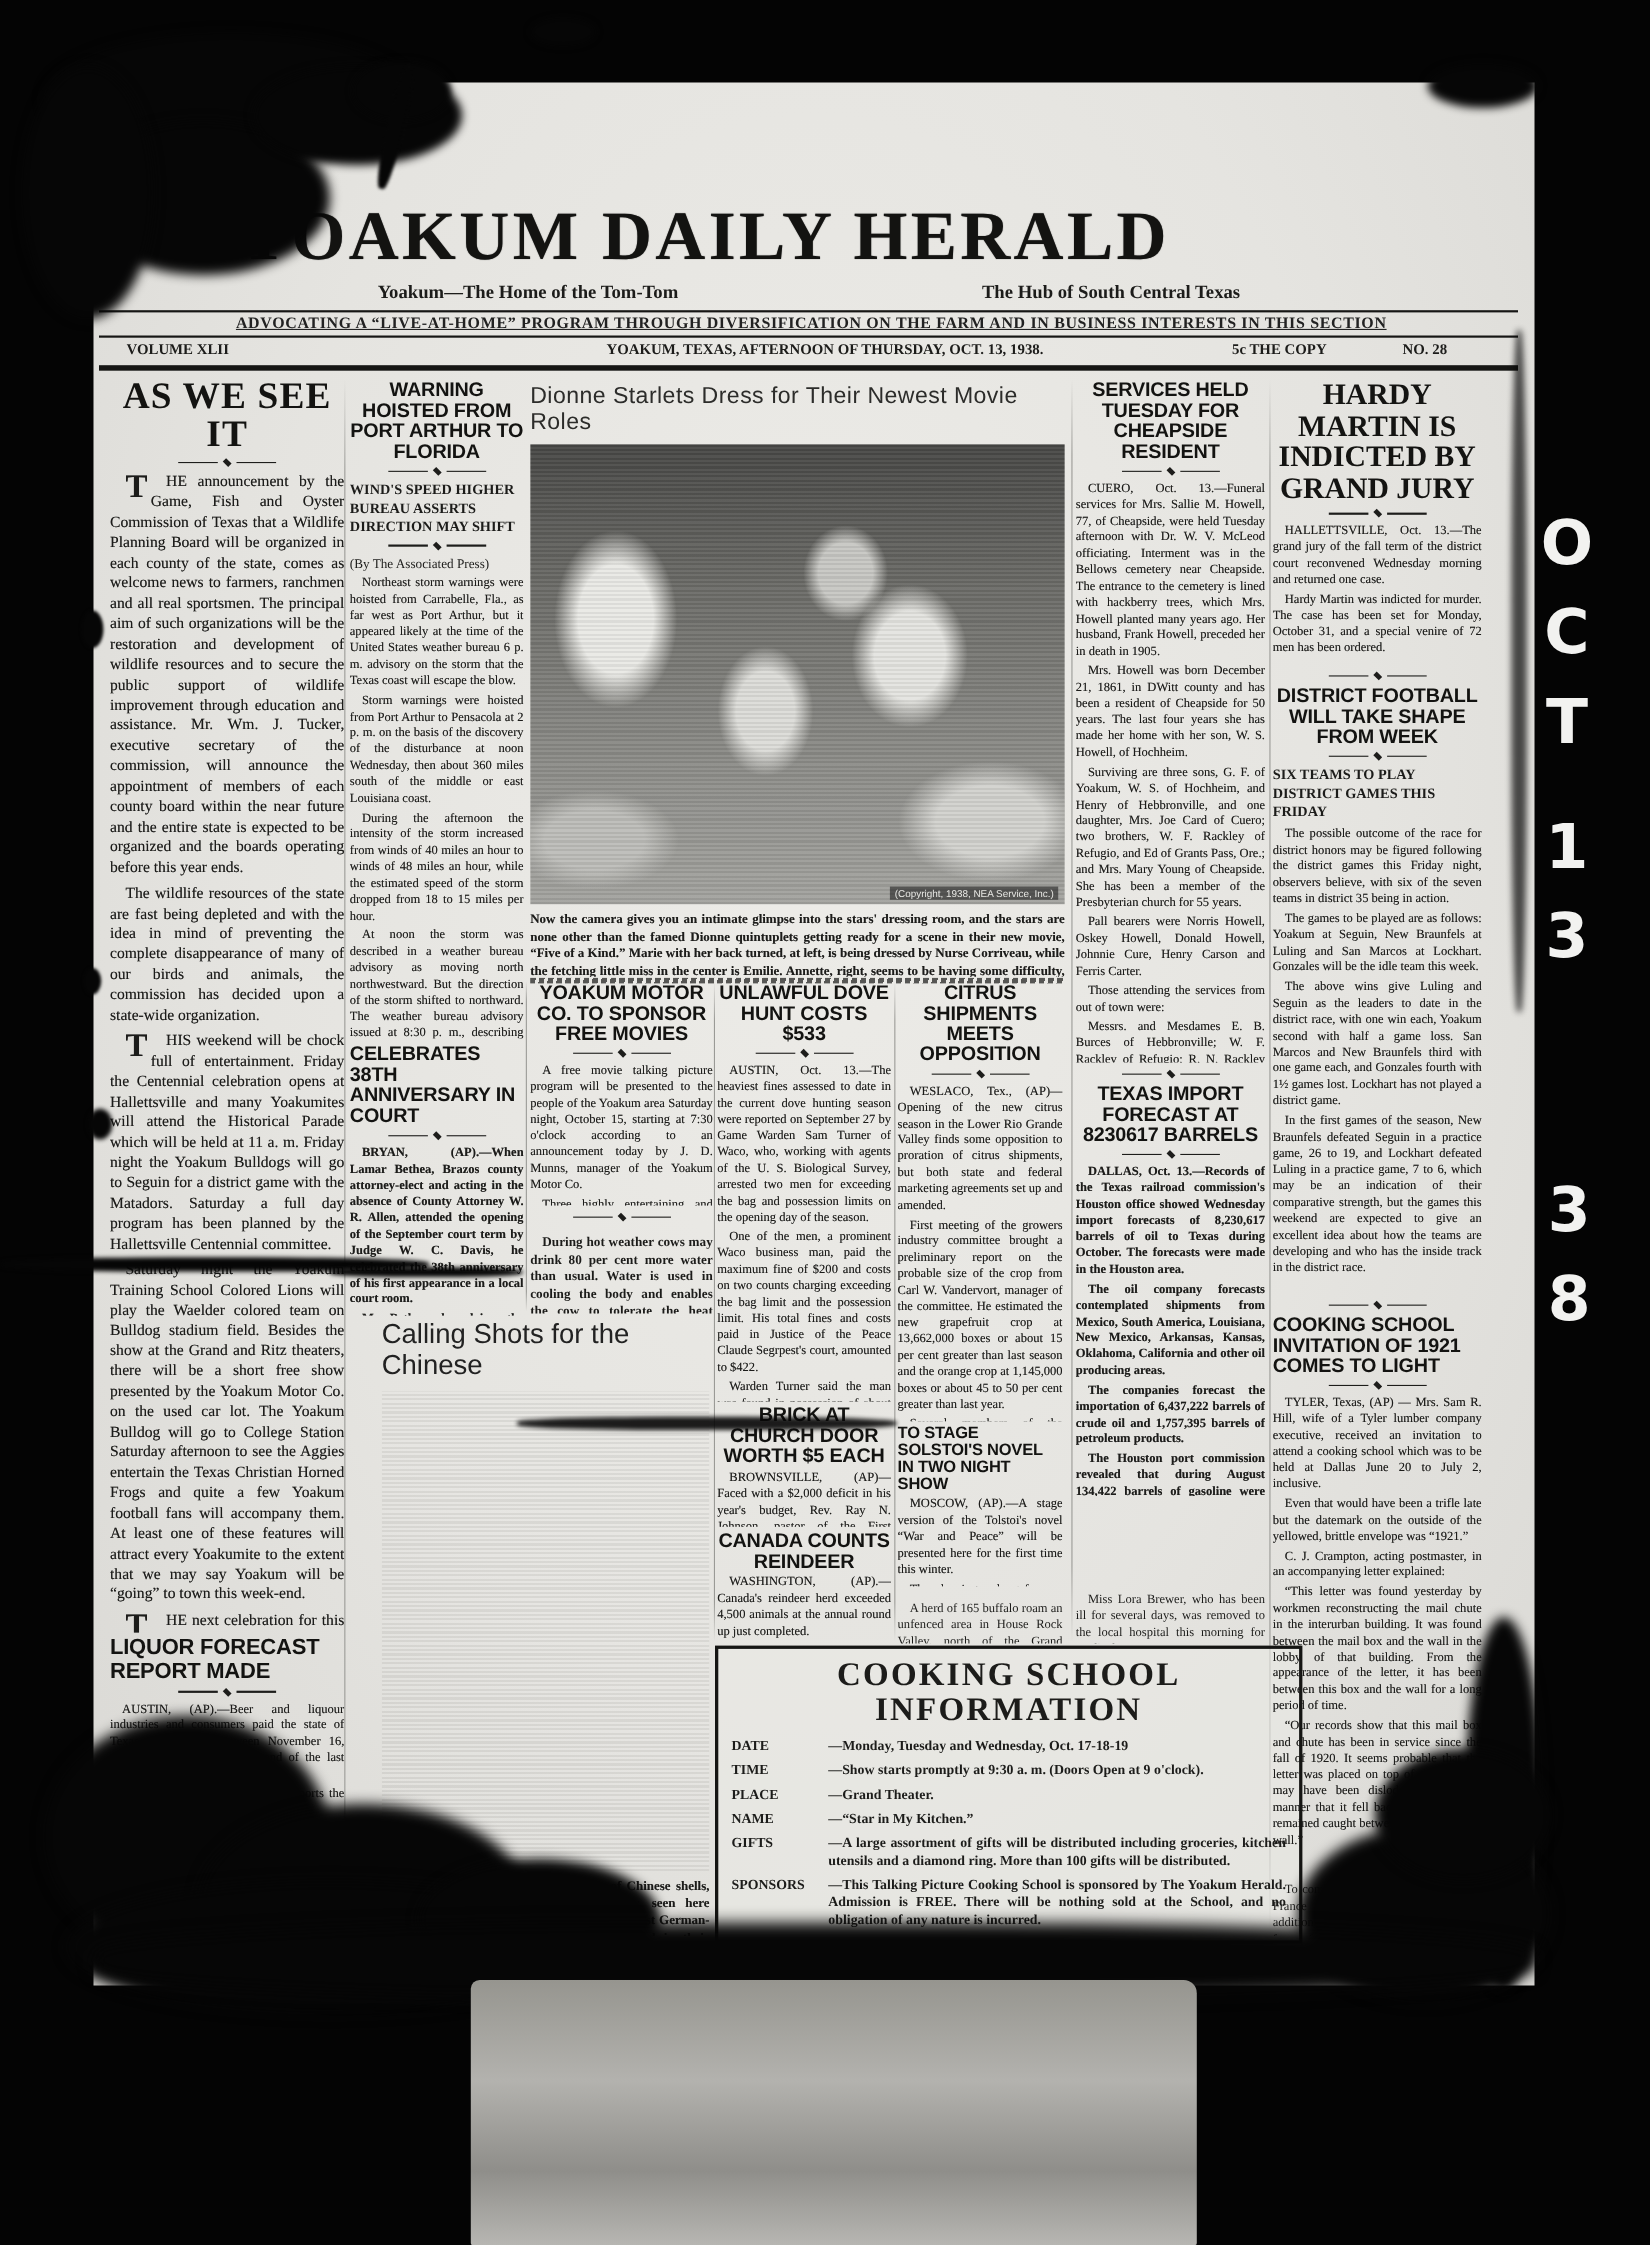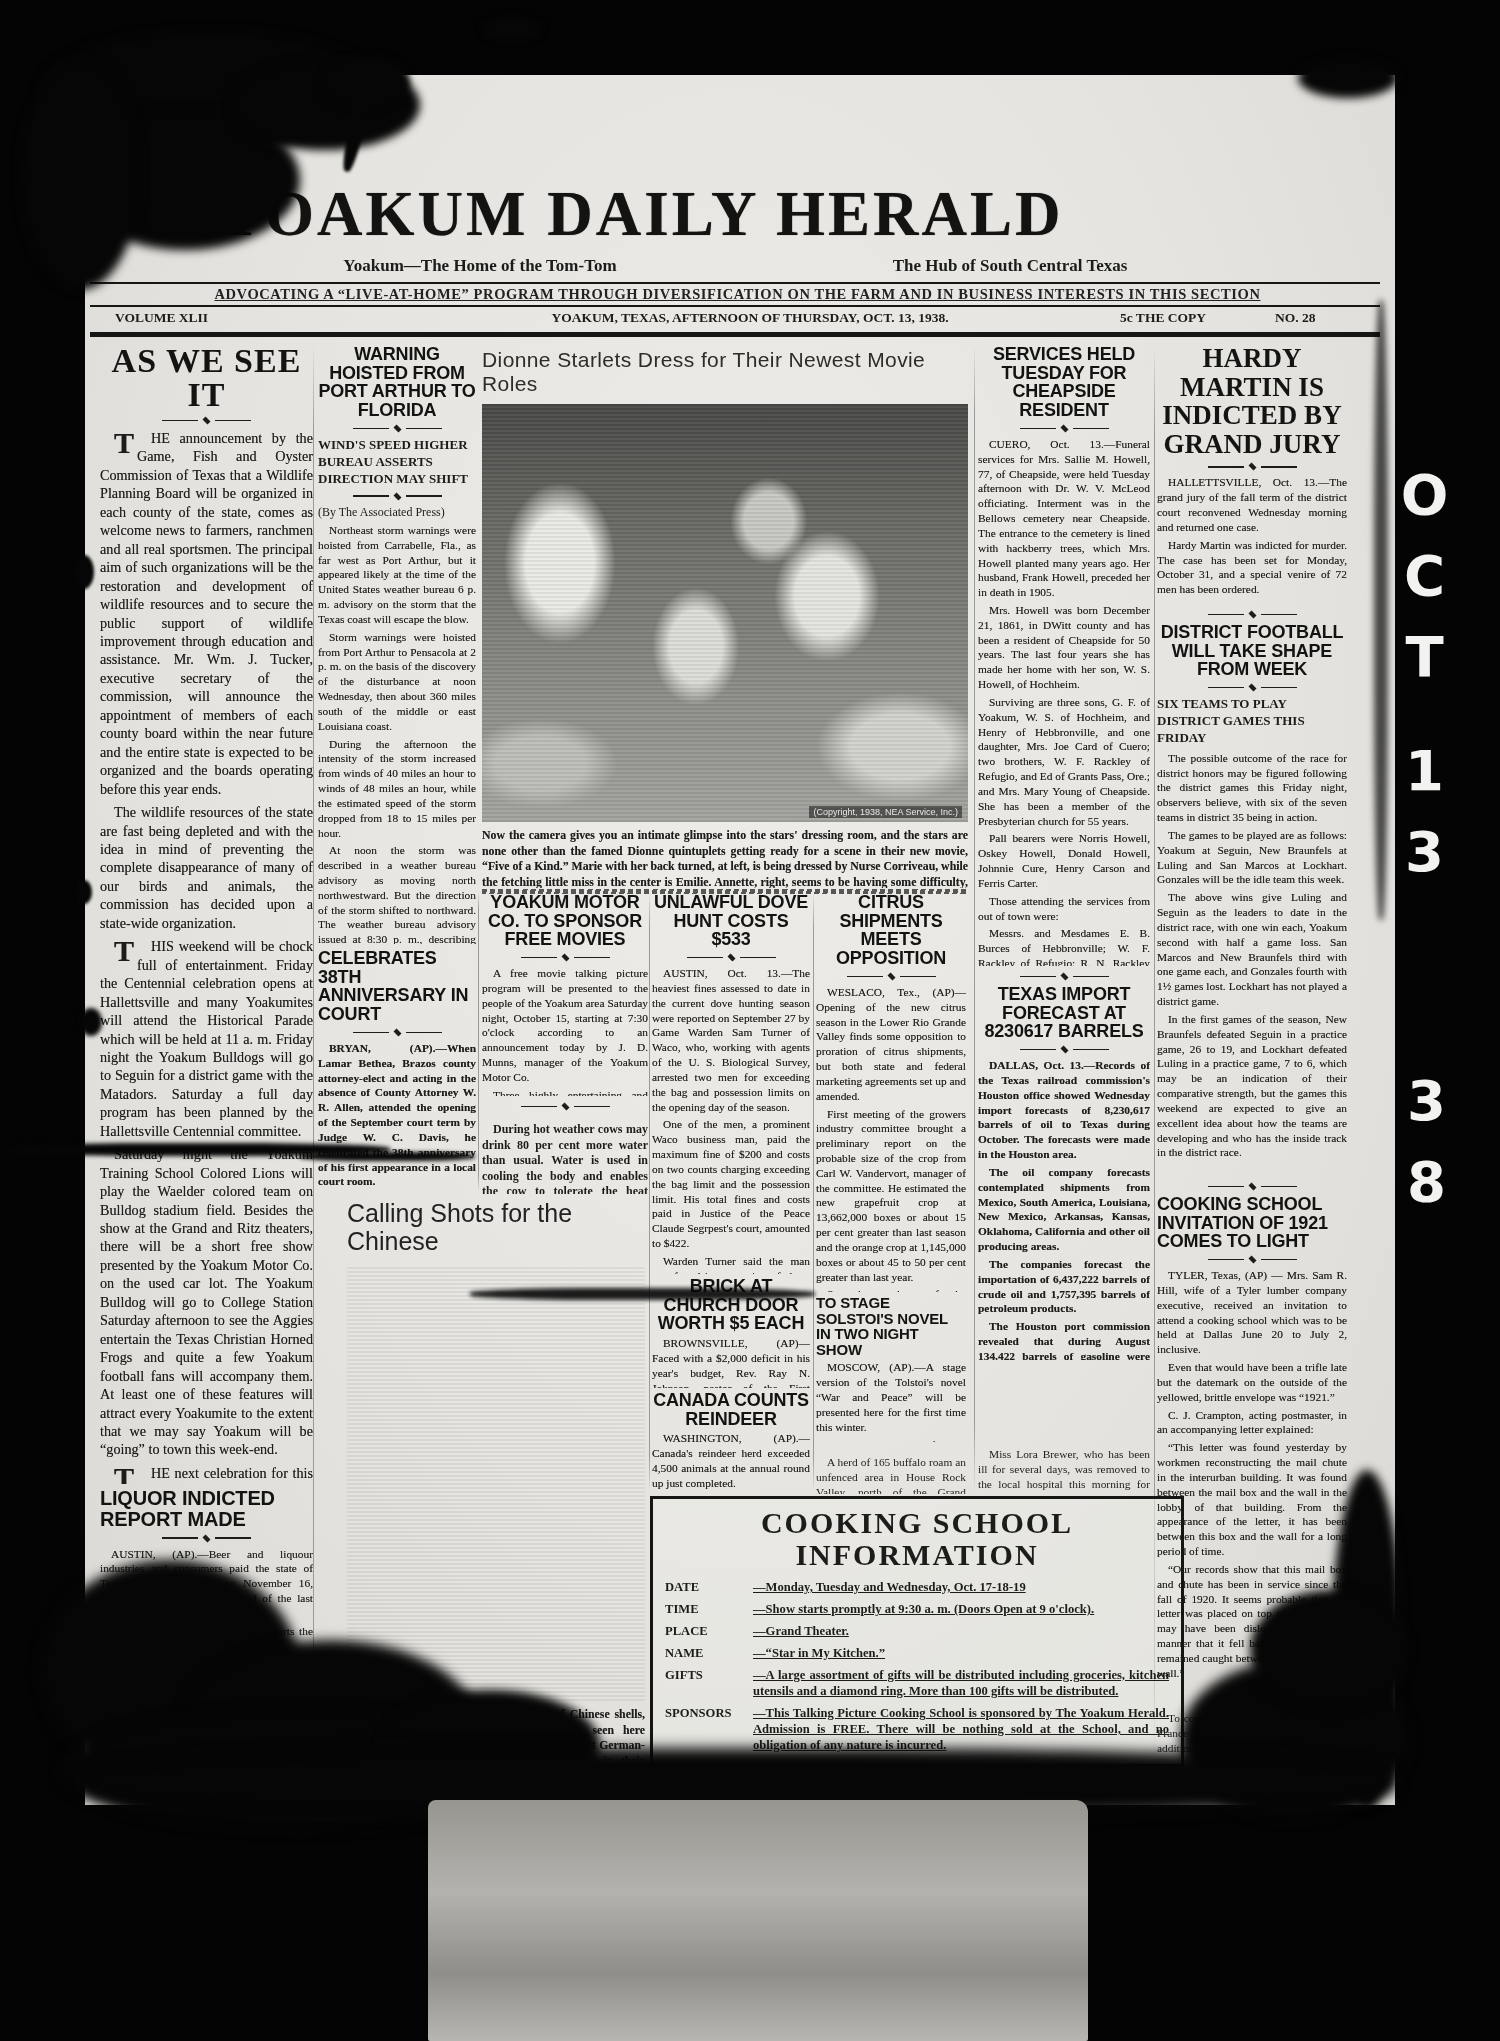--- a/index.html
+++ b/index.html
@@ -58,21 +58,21 @@
      radial-gradient(110px 150px at 44% 66%,#3b3b39 0 48%,rgba(0,0,0,0) 70%),
      radial-gradient(80px 60px at 78% 30%,#77777 3 0 30%,rgba(0,0,0,0) 60%),
      linear-gradient(160deg,#6e6e6a 0%,#33332f 45%,#171715 100%);}
   .ph-credit{position:absolute;right:6px;bottom:4px;font:9px "Liberation Sans",sans-serif;color:#e8e8e4;
      background:rgba(20,20,20,.55);padding:1px 4px;}
   
   .ck{border:3px solid #151513;padding:6px 12px 4px;background:rgba(234,233,229,.6);}
   .ck-title{font:700 30px/1.05 "Liberation Serif",serif;letter-spacing:2px;text-align:center;margin:2px 0 10px;}
   .ck-row{display:flex;font:700 12.6px/1.27 "Liberation Serif",serif;margin-bottom:6px;}
   .ck-label{flex:0 0 88px;}
-  .ck-text{flex:1;text-align:justify;text-decoration:underline;}
+  .ck-text{flex:1;text-align:justify;}
   
   .stamp{position:absolute;writing-mode:vertical-rl;text-orientation:upright;
      font:700 56px/1 "DejaVu Sans",sans-serif;color:#f2f2f0;letter-spacing:16px;}
   
   .blot{position:absolute;background:#060606;border-radius:50%;}
 </style>
 </head>
 <body>
 
 <div id="page">
@@ -104,21 +104,21 @@
       </div>
     <div class="ed-list">
         <p>THE announcement by the Game, Fish and Oyster Commission of Texas that a Wildlife Planning Board will be organized in each county of the state, comes as welcome news to farmers, ranchmen and all real sportsmen. The principal aim of such organizations will be the restoration and development of wildlife resources and to secure the public support of wildlife improvement through education and assistance. Mr. Wm. J. Tucker, executive secretary of the commission, will announce the appointment of members of each county board within the near future and the entire state is expected to be organized and the boards operating before this year ends.</p>
         <p>The wildlife resources of the state are fast being depleted and with the idea in mind of preventing the complete disappearance of many of our birds and animals, the commission has decided upon a state-wide organization.</p>
         <p>THIS weekend will be chock full of entertainment. Friday the Centennial celebration opens at Hallettsville and many Yoakumites will attend the Historical Parade which will be held at 11 a. m. Friday night the Yoakum Bulldogs will go to Seguin for a district game with the Matadors. Saturday a full day program has been planned by the Hallettsville Centennial committee.</p>
         <p>Saturday night the Yoakum Training School Colored Lions will play the Waelder colored team on Bulldog stadium field. Besides the show at the Grand and Ritz theaters, there will be a short free show presented by the Yoakum Motor Co. on the used car lot. The Yoakum Bulldog will go to College Station Saturday afternoon to see the Aggies entertain the Texas Christian Horned Frogs and quite a few Yoakum football fans will accompany them. At least one of these features will attract every Yoakumite to the extent that we may say Yoakum will be “going” to town this week-end.</p>
         <p>THE next celebration for this section of the state will be the Little World's fair at Yorktown which opens October 19 with a night parade. This is a novel idea and will be watched with great interest by other towns to see just how this night business will work out. The Yorktown fair will be followed by the Annual Gonzales County Fair and Pecan Exposition on Oct. 25. These celebrations are important events in South Texas and Yoakum will be represented at each and many Yoakumites will be in attendance.</p>
       </div>
   </section>
   <section class="blk" style="left:100px;top:1487px;width:213px;height:273px">
-    <h3 class="h-goth" style="text-align:left">LIQUOR INDICTED REPORT MADE</h3>
+    <h3 class="h-goth" style="text-align:left">LIQUOR FORECAST REPORT MADE</h3>
     <div class="orn">
         <i></i>
       </div>
     <div class="plist">
         <p>AUSTIN, (AP).—Beer and liquour industries and consumers paid the state of Texas $17,948,394 between November 16, 1935 and August 31, 1938, end of the last fiscal year.</p>
         <p>Liquor administrator Bert Ford reports the revenue was prorated as follows:</p>
         <p>$11,612,103 to the old-age assistance fund, $4,468,816 to the available school fund, $331,201 to the general revenue fund and $3,015 to the state auditor's appropriation.</p>
         <p>Liquor administration costs for the period were $2,250,821 and fund balances of $282,435 made up the remainder of the grand total.</p>
       </div>
   </section>

